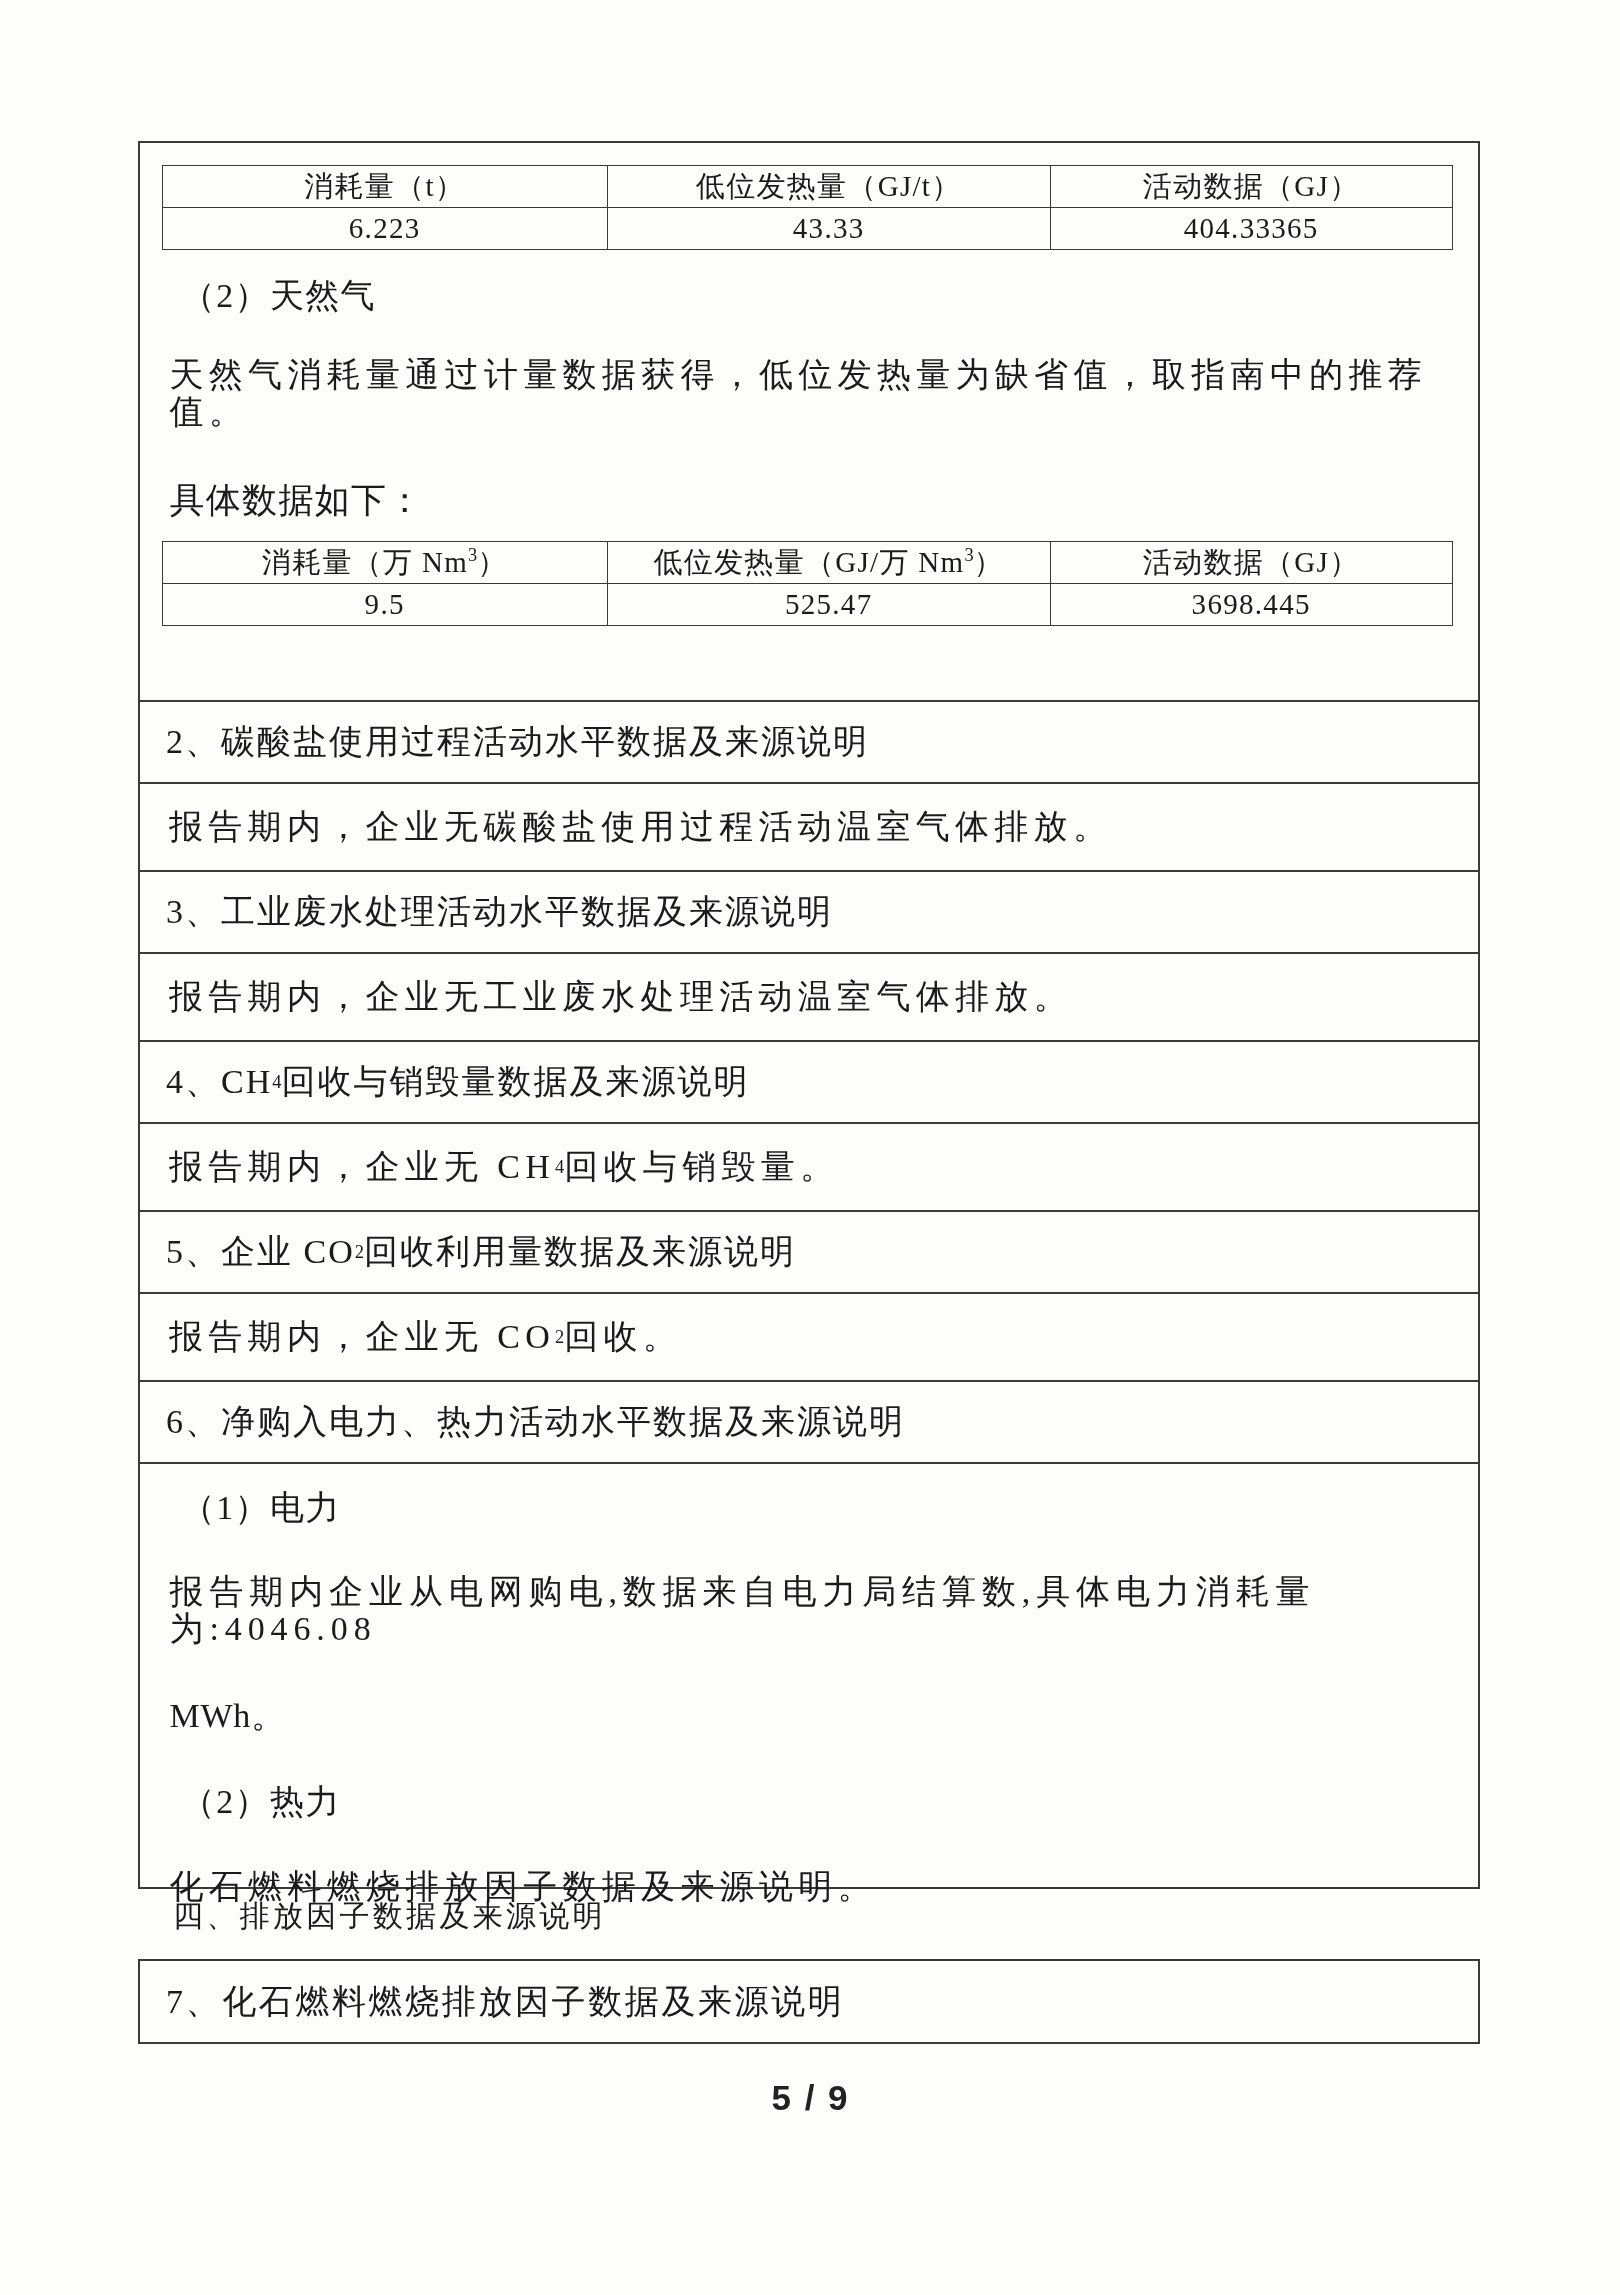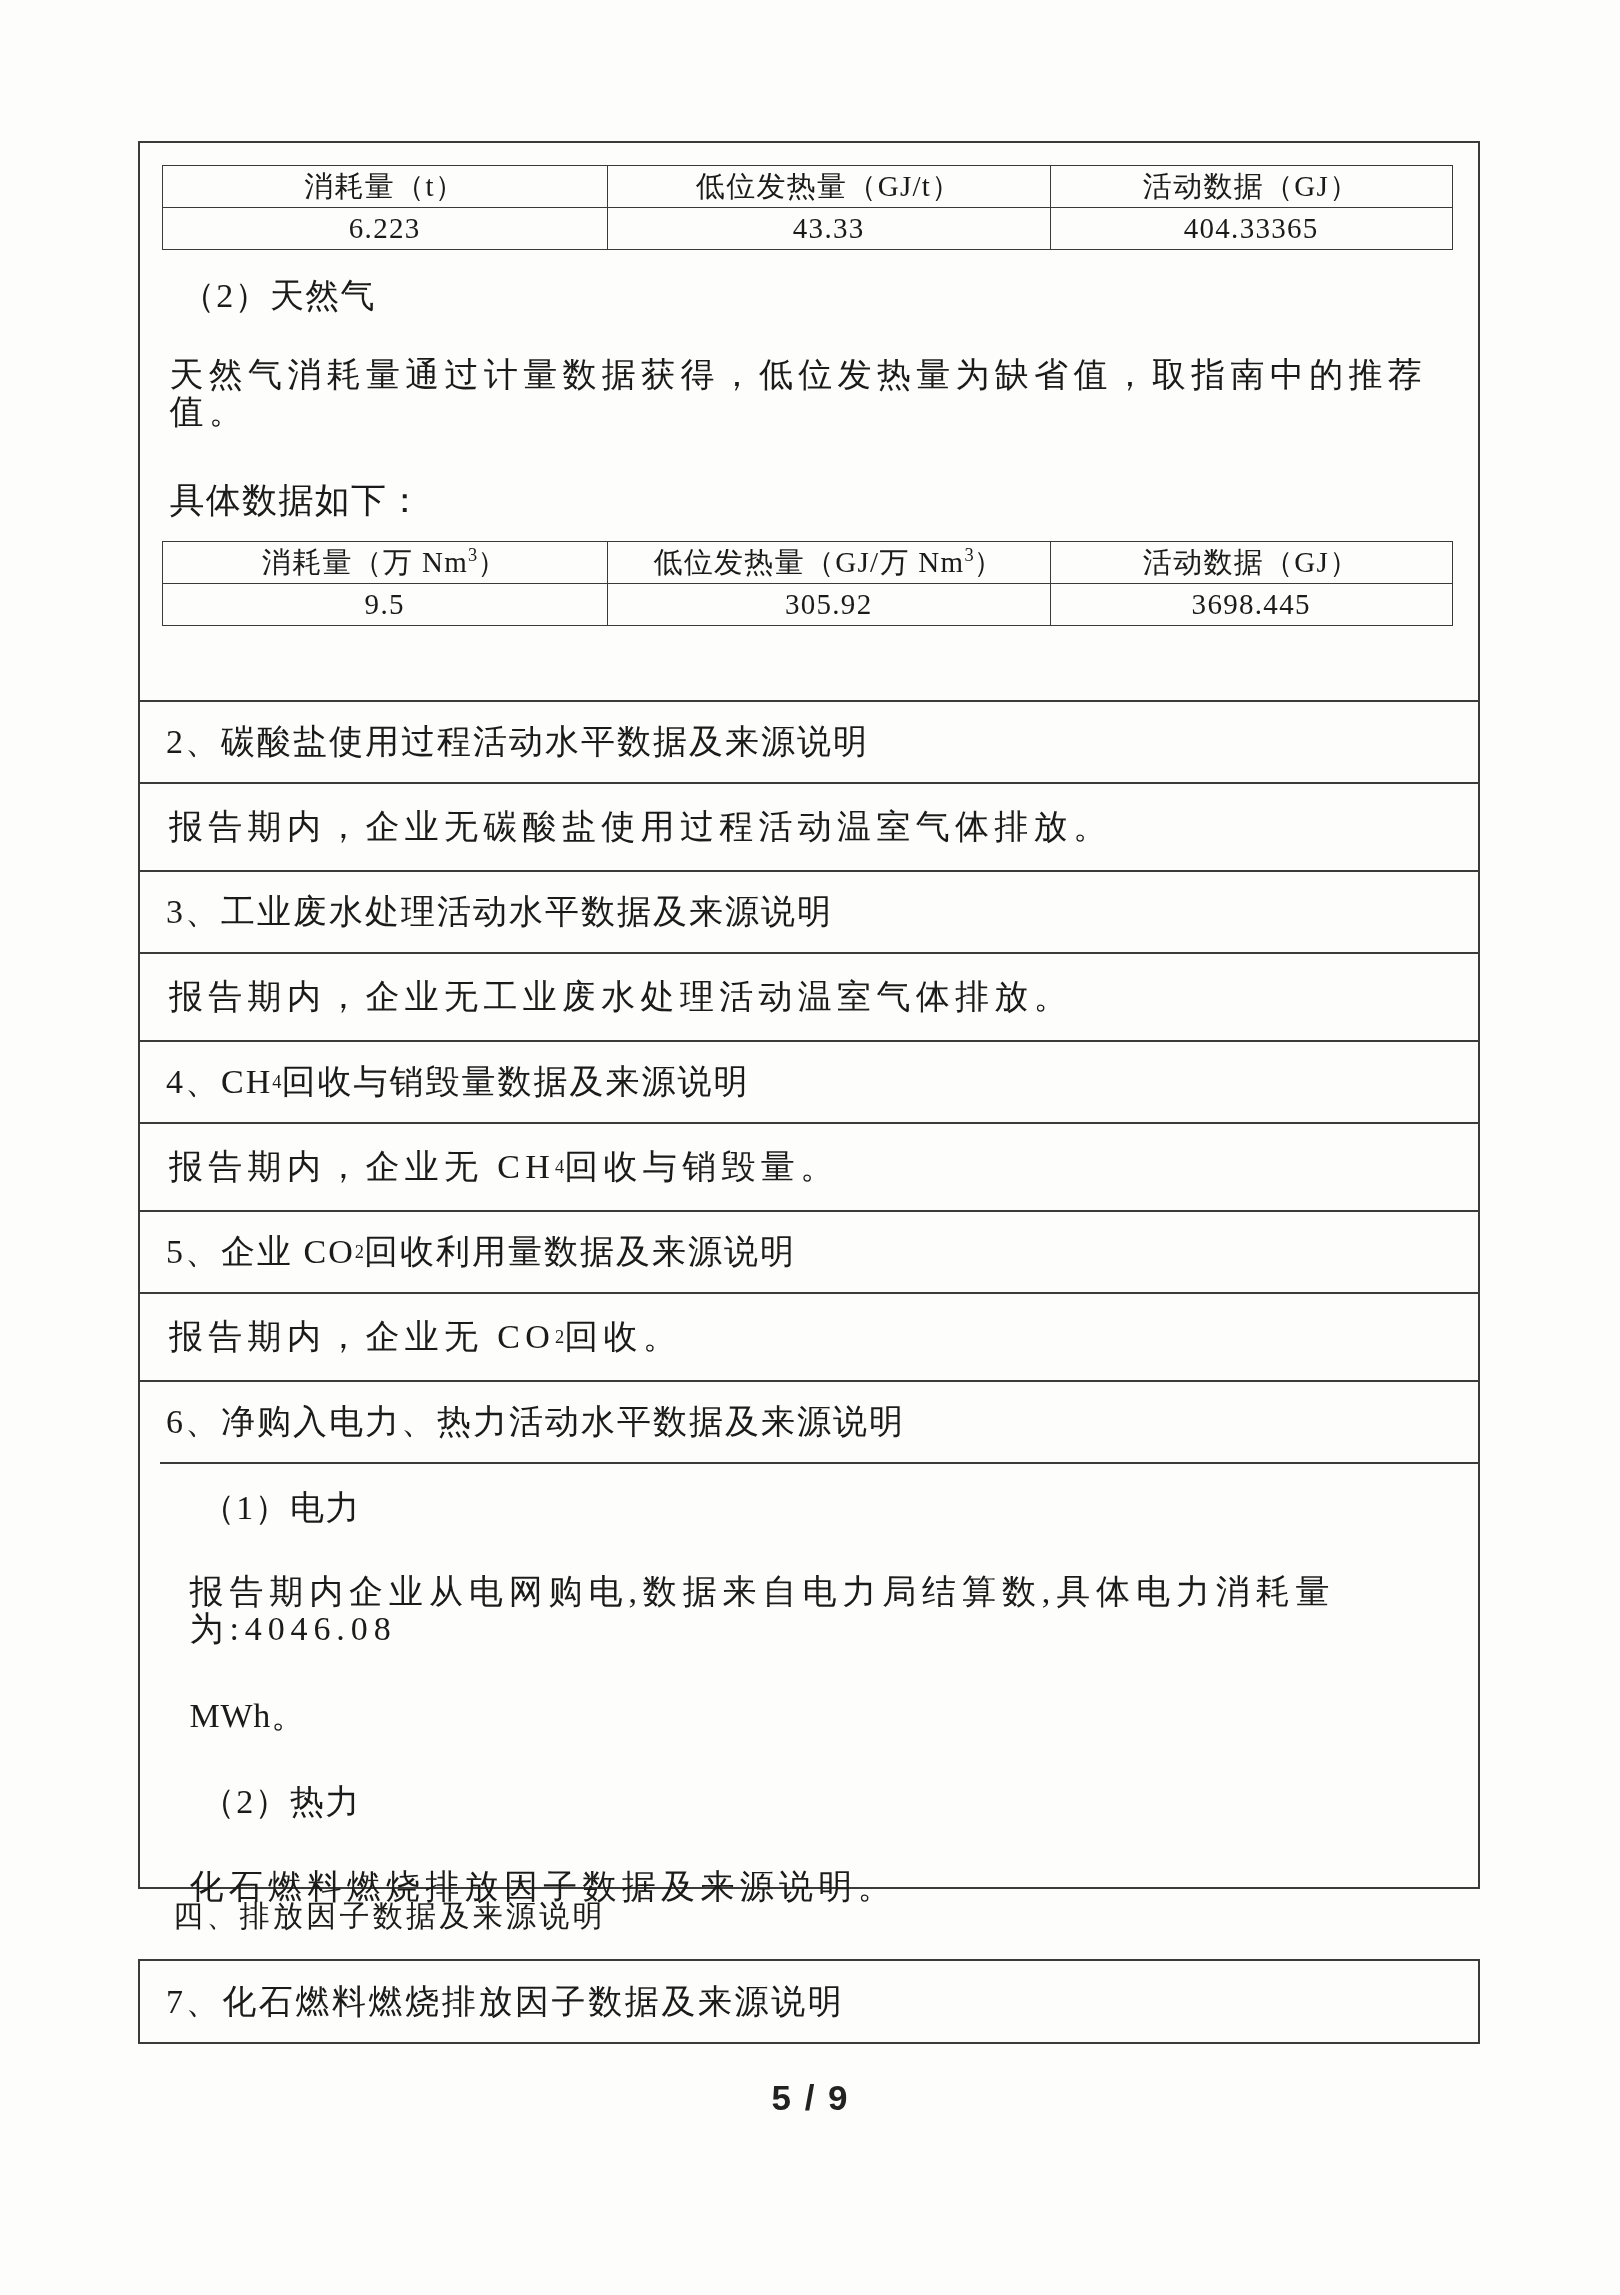--- a/index.html
+++ b/index.html
@@ -15,21 +15,21 @@
   .table-b { top:1959px; }
   .row { box-sizing:content-box; }
   .otable .row + .row { border-top:2px solid #3b3b3b; }
   .row.head { height:80px; display:flex; align-items:center; padding-left:26px;
               font-size:34px; letter-spacing:2px; }
   .row.bodyrow { height:86px; display:flex; align-items:center; padding-left:29px;
               font-size:34px; letter-spacing:5.3px; }
   .table-b .row.head { height:81px; letter-spacing:2.6px; }
   
   .rowA1 { height:535px; }
-  .rowA11 { height:423px;margin-left:20px; }
+  .rowA11 { height:423px; }
   .t { font-size:34px; line-height:37px; letter-spacing:1.3px; margin-left:29.5px; }
   .t.intro { margin-top:27.6px; font-size:35px; }
   .t.subtt { margin-top:27px; margin-left:41px; }
   .t.para  { margin-top:42px; letter-spacing:5.3px; margin-right:19.7px; }
   .t.intro2{ margin-top:52px; font-size:35px; }
   .rowA11 .t.st    { margin-top:25px; margin-left:41px; }
   .rowA11 .t.para2 { margin-top:47px; letter-spacing:5.9px; margin-right:18.4px; }
   .rowA11 .t.mwh   { margin-top:50px; letter-spacing:0.7px; }
   .rowA11 .t.st2   { margin-top:49px; margin-left:41px; }
   .rowA11 .t.body2 { margin-top:48px; letter-spacing:5.3px; }
@@ -91,21 +91,21 @@
             <col class="c3">
           </colgroup>
         <tbody>
         <tr>
           <td><span>消耗量（万 Nm</span><sup>3</sup><span>）</span></td>
           <td><span>低位发热量（GJ/万 Nm</span><sup>3</sup><span>）</span></td>
           <td>活动数据（GJ）</td>
         </tr>
         <tr>
           <td>9.5</td>
-          <td>305.92</td>
+          <td>525.47</td>
           <td>3698.445</td>
         </tr>
         </tbody>
       </table>
     </div>
 
     <div class="row head">2、碳酸盐使用过程活动水平数据及来源说明</div>
     <div class="row bodyrow">报告期内，企业无碳酸盐使用过程活动温室气体排放。</div>
 
     <div class="row head">3、工业废水处理活动水平数据及来源说明</div>

